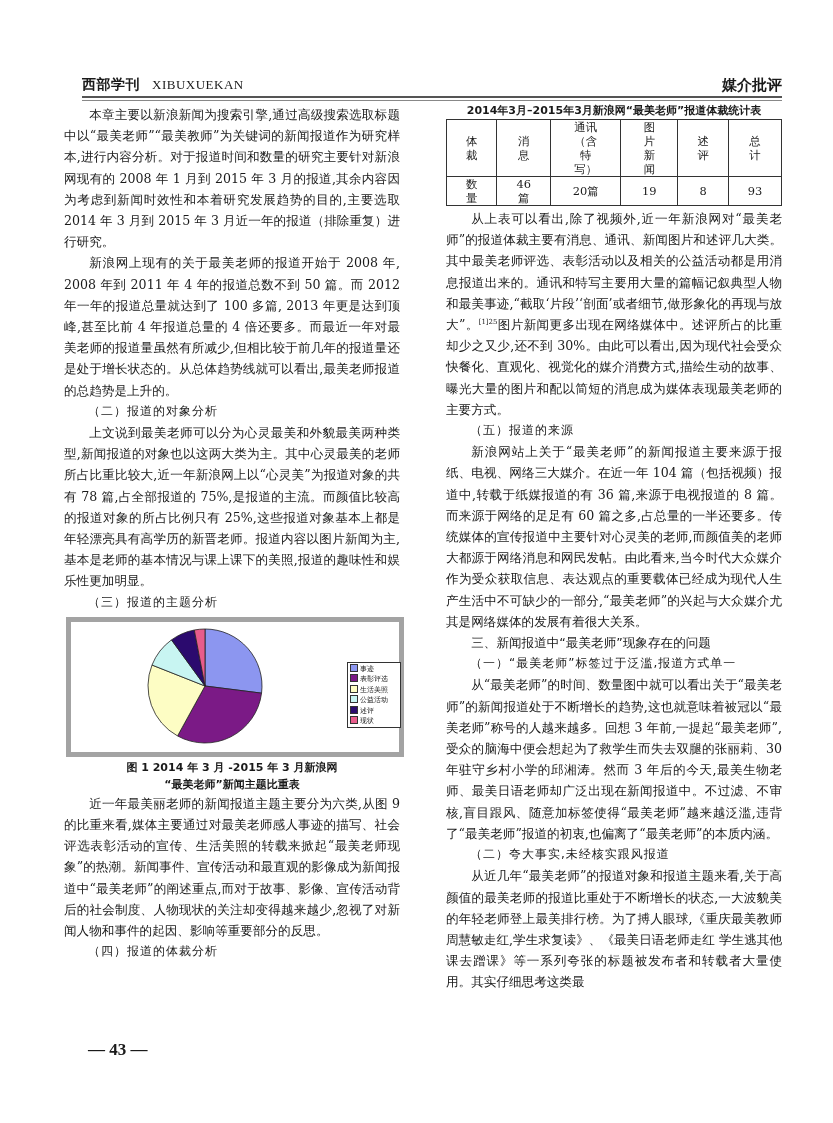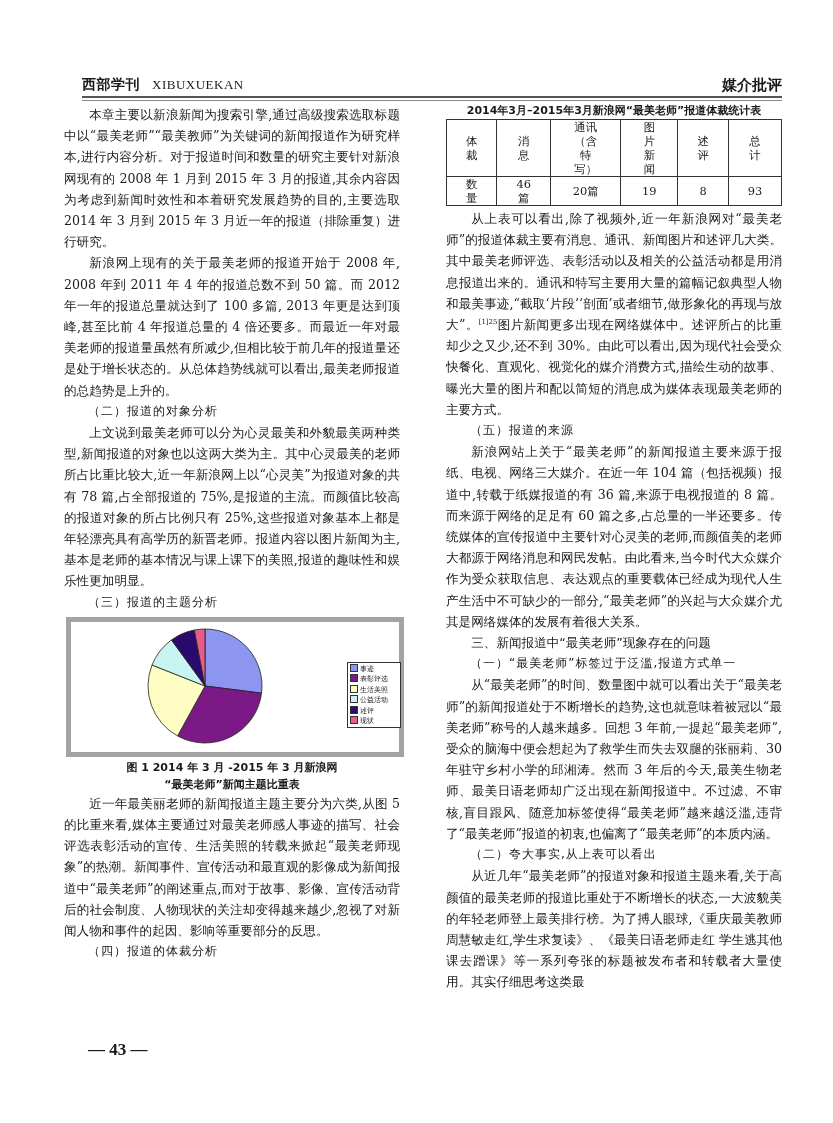--- a/index.html
+++ b/index.html
@@ -75,21 +75,21 @@
         <div class="legend-item"><span class="legend-swatch" style="background: rgb(123, 26, 134);"></span><span>表彰评选</span></div>
         <div class="legend-item"><span class="legend-swatch" style="background: rgb(253, 253, 196);"></span><span>生活美照</span></div>
         <div class="legend-item"><span class="legend-swatch" style="background: rgb(200, 245, 242);"></span><span>公益活动</span></div>
         <div class="legend-item"><span class="legend-swatch" style="background: rgb(43, 10, 110);"></span><span>述评</span></div>
         <div class="legend-item"><span class="legend-swatch" style="background: rgb(232, 92, 140);"></span><span>现状</span></div>
       </div>
   </div>
   <div class="fig-caption">图 1 2014 年 3 月 -2015 年 3 月新浪网</div>
   <div class="fig-caption">“最美老师”新闻主题比重表</div>
 
-  <p>近一年最美丽老师的新闻报道主题主要分为六类,从图 5 的比重来看,媒体主要通过对最美老师感人事迹的描写、社会评选表彰活动的宣传、生活美照的转载来掀起“最美老师现象”的热潮。新闻事件、宣传活动和最直观的影像成为新闻报道中“最美老师”的阐述重点,而对于故事、影像、宣传活动背后的社会制度、人物现状的关注却变得越来越少,忽视了对新闻人物和事件的起因、影响等重要部分的反思。</p>
+  <p>近一年最美丽老师的新闻报道主题主要分为六类,从图 9 的比重来看,媒体主要通过对最美老师感人事迹的描写、社会评选表彰活动的宣传、生活美照的转载来掀起“最美老师现象”的热潮。新闻事件、宣传活动和最直观的影像成为新闻报道中“最美老师”的阐述重点,而对于故事、影像、宣传活动背后的社会制度、人物现状的关注却变得越来越少,忽视了对新闻人物和事件的起因、影响等重要部分的反思。</p>
   <div class="sub">（四）报道的体裁分析</div>
 </div>
 
 <div class="col col-right">
   <div class="tbl-title">2014年3月–2015年3月新浪网“最美老师”报道体裁统计表</div>
   <table class="genre">
     <tbody>
         <tr>
       <td>体裁</td>
       <td>消息</td>
@@ -107,17 +107,17 @@
       <td>93</td>
     </tr>
   </tbody>
     </table>
   <p><span>从上表可以看出,除了视频外,近一年新浪网对“最美老师”的报道体裁主要有消息、通讯、新闻图片和述评几大类。其中最美老师评选、表彰活动以及相关的公益活动都是用消息报道出来的。通讯和特写主要用大量的篇幅记叙典型人物和最美事迹,“截取‘片段’‘剖面’或者细节,做形象化的再现与放大”。</span><sup>[1]25</sup><span>图片新闻更多出现在网络媒体中。述评所占的比重却少之又少,还不到 30%。由此可以看出,因为现代社会受众快餐化、直观化、视觉化的媒介消费方式,描绘生动的故事、曝光大量的图片和配以简短的消息成为媒体表现最美老师的主要方式。</span></p>
   <div class="sub">（五）报道的来源</div>
   <p>新浪网站上关于“最美老师”的新闻报道主要来源于报纸、电视、网络三大媒介。在近一年 104 篇（包括视频）报道中,转载于纸媒报道的有 36 篇,来源于电视报道的 8 篇。而来源于网络的足足有 60 篇之多,占总量的一半还要多。传统媒体的宣传报道中主要针对心灵美的老师,而颜值美的老师大都源于网络消息和网民发帖。由此看来,当今时代大众媒介作为受众获取信息、表达观点的重要载体已经成为现代人生产生活中不可缺少的一部分,“最美老师”的兴起与大众媒介尤其是网络媒体的发展有着很大关系。</p>
   <div class="sec">三、新闻报道中“最美老师”现象存在的问题</div>
   <div class="sub">（一）“最美老师”标签过于泛滥,报道方式单一</div>
   <p>从“最美老师”的时间、数量图中就可以看出关于“最美老师”的新闻报道处于不断增长的趋势,这也就意味着被冠以“最美老师”称号的人越来越多。回想 3 年前,一提起“最美老师”,受众的脑海中便会想起为了救学生而失去双腿的张丽莉、30 年驻守乡村小学的邱湘涛。然而 3 年后的今天,最美生物老师、最美日语老师却广泛出现在新闻报道中。不过滤、不审核,盲目跟风、随意加标签使得“最美老师”越来越泛滥,违背了“最美老师”报道的初衷,也偏离了“最美老师”的本质内涵。</p>
-  <div class="sub">（二）夸大事实,从上表可以看出</div>
+  <div class="sub">（二）夸大事实,未经核实跟风报道</div>
   <p>从近几年“最美老师”的报道对象和报道主题来看,关于高颜值的最美老师的报道比重处于不断增长的状态,一大波貌美的年轻老师登上最美排行榜。为了搏人眼球,《重庆最美教师周慧敏走红,学生求复读》、《最美日语老师走红 学生逃其他课去蹭课》等一系列夸张的标题被发布者和转载者大量使用。其实仔细思考这类最</p>
 </div>
 
 <div class="page-num">— 43 —</div>
 
 </body></html>

